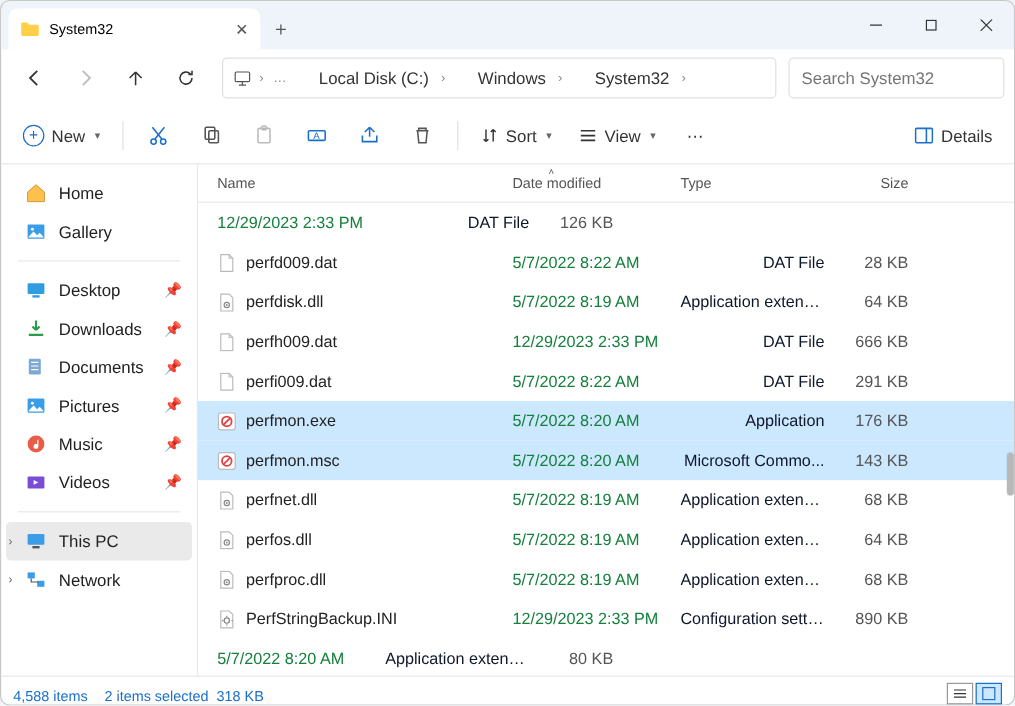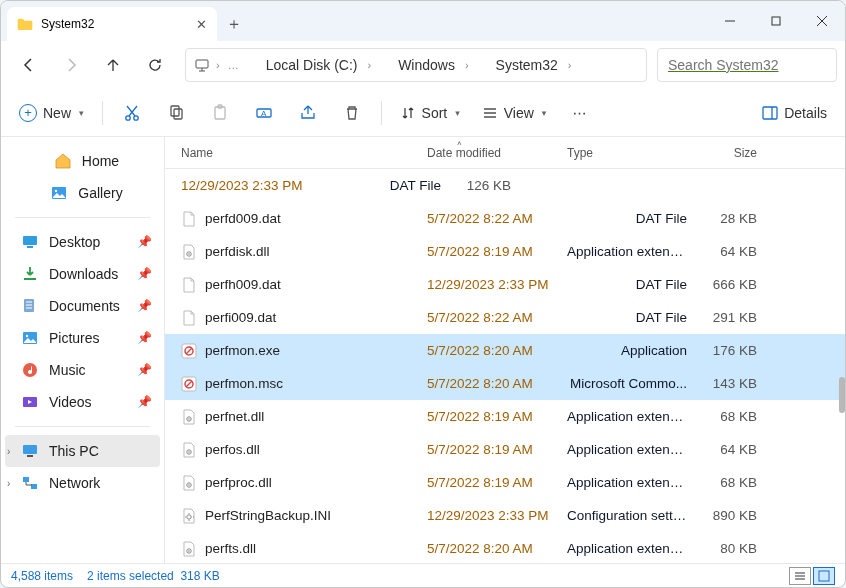--- a/index.html
+++ b/index.html
@@ -13,53 +13,53 @@
   .win-controls { margin-left: auto; display: flex; }
   .win-btn { width: 46px; height: 40px; display: flex; align-items: center; justify-content: center; color: #333; cursor: pointer; }
   .win-btn svg { width: 10px; height: 10px; }
   .navbar { display: flex; align-items: center; height: 48px; padding: 0 8px; gap: 2px; }
   .nav-btn { width: 40px; height: 36px; display: flex; align-items: center; justify-content: center; color: #4a4a4a; border-radius: 4px; cursor: pointer; }
   .nav-btn.dis { color: #b0b0b0; }
   .breadcrumb { flex: 1; display: flex; align-items: center; background: #fff; border: 1px solid #e0e0e0; border-radius: 4px; height: 34px; margin: 0 8px; padding: 0 8px; gap: 4px; font-size: 14px; color: #333; }
   .bc-seg { padding: 0 4px; cursor: pointer; margin-left: 17px; }
   .bc-chev { color: #888; font-size: 11px; padding: 0 2px; }
   .searchbox { width: 180px; height: 34px; border: 1px solid #e0e0e0; border-radius: 4px; display: flex; align-items: center; padding: 0 10px; font-size: 14px; color: #888; }
-  .searchbox input { border: none; outline: none; width: 100%; font-size: 14px; color: #4d7c0f; background: transparent; text-decoration: underline; }
+  .searchbox input { border: none; outline: none; width: 100%; font-size: 14px; color: #4d7c0f; background: transparent; }
   .toolbar { display: flex; align-items: center; height: 48px; padding: 0 10px; border-bottom: 1px solid #e8e8e8; gap: 6px; font-size: 14px; }
   .tb-btn { height: 34px; display: flex; align-items: center; padding: 0 8px; gap: 6px; border-radius: 4px; cursor: pointer; color: #333; }
   .tb-btn.icon-only { width: 38px; justify-content: center; padding: 0; }
   .tb-sep { width: 1px; height: 24px; background: #e0e0e0; margin: 0 4px; }
   .tb-right { margin-left: auto; display: flex; align-items: center; gap: 6px; }
   .plus-circle { width: 18px; height: 18px; border: 1.3px solid #1a6fc9; border-radius: 50%; display: flex; align-items: center; justify-content: center; color: #1a6fc9; font-size: 13px; line-height: 1; }
   .chev-dn { font-size: 9px; color: #666; margin-left: 2px; }
   .body { flex: 1; display: flex; overflow: hidden; }
   .sidebar { width: 164px; border-right: 1px solid #e8e8e8; padding: 8px 4px; display: flex; flex-direction: column; font-size: 14px; overflow-y: auto; }
   .sb-item { display: flex; align-items: center; height: 32px; padding: 0 8px 0 16px; gap: 10px; border-radius: 4px; cursor: pointer; color: #222; position: relative; }
-  .sb-item.top { padding-left: 16px; justify-content: center; }
+  .sb-item.top { padding-left: 16px; }
   .sb-item.selected { background: #eaeaea; }
   .sb-item .chev { position: absolute; left: 2px; font-size: 10px; color: #666; }
   .sb-divider { height: 1px; background: #e8e8e8; margin: 8px 10px; }
   .sb-item .pin { margin-left: auto; color: #888; font-size: 12px; }
   .sb-ico { width: 18px; height: 18px; display: flex; align-items: center; justify-content: center; }
   .filelist { flex: 1; display: flex; flex-direction: column; overflow: hidden; position: relative; }
   .columns { display: flex; align-items: center; height: 32px; border-bottom: 1px solid #e8e8e8; font-size: 12px; color: #555; padding-left: 16px; }
   .col-name { width: 246px; display: flex; align-items: center; gap: 6px; }
   .col-date { width: 140px; }
   .col-type { width: 120px; }
   .col-size { width: 80px; text-align: right; padding-right: 10px; }
   .sort-ind { font-size: 8px; color: #555; position: absolute; left: 292px; top: 2px; }
   .rows { flex: 1; overflow-y: auto; }
   .row { display: flex; align-items: center; height: 33px; padding-left: 16px; font-size: 13.5px; color: #222; cursor: pointer; }
   .row.sel { background: #cce8ff; }
   .row .fname { width: 246px; display: flex; align-items: center; gap: 8px; overflow: hidden; white-space: nowrap; }
-  .row .fdate { width: 140px; color: #a16207; }
+  .row .fdate { width: 140px; color: #15803d; }
   .row .ftype { width: 120px; color: #0f172a; overflow: hidden; white-space: nowrap; text-overflow: ellipsis; text-align: right; }
   .row .fsize { width: 80px; text-align: right; color: #555; padding-right: 10px; }
   .file-ico { width: 16px; height: 16px; flex-shrink: 0; }
-  .statusbar { height: 24px; border-top: 1px solid #e8e8e8; display: flex; align-items: center; padding: 0 10px; font-size: 12px; color: #1a6fc9; gap: 14px; }
+  .statusbar { height: 24px; border-top: 1px solid #e8e8e8; display: flex; align-items: flex-end; padding: 0 10px; font-size: 12px; color: #1a6fc9; gap: 14px; }
   .statusbar .right { margin-left: auto; display: flex; gap: 2px; }
   .view-toggle { width: 22px; height: 18px; border: 1px solid #999; display: flex; align-items: center; justify-content: center; font-size: 11px; cursor: pointer; }
   .view-toggle.active { background: #cce8ff; border-color: #1a6fc9; }
   .scroll-thumb { position: absolute; right: 0; top: 240px; width: 6px; height: 36px; background: #b8b8b8; border-radius: 3px; }
 </style>
 </head>
 <body>
 
 <div class="window">
 
@@ -450,28 +450,20 @@
                 <circle cx="8" cy="9" r="2.2" fill="none" stroke="#888"></circle>
                 <path d="M8 5v1M8 12v1M5 9h-1M13 9h-1" stroke="#888"></path>
               </svg>
               <span>PerfStringBackup.INI</span>
             </div>
             <div class="fdate">12/29/2023 2:33 PM</div>
             <div class="ftype">Configuration setti...</div>
             <div class="fsize">890 KB</div>
           </div>
           <div class="row">
-            <div class="fname">
-              <svg class="file-ico" viewBox="0 0 16 16">
-                <path d="M3 1h7l3 3v11H3z" fill="#fff" stroke="#bbb"></path>
-                <circle cx="8" cy="10" r="2.2" fill="none" stroke="#888"></circle>
-                <circle cx="8" cy="10" r="0.8" fill="#888"></circle>
-              </svg>
-              <span>perfts.dll</span>
-            </div>
             <div class="fdate">5/7/2022 8:20 AM</div>
             <div class="ftype">Application extens...</div>
             <div class="fsize">80 KB</div>
           </div>
         </div>
       <div class="scroll-thumb"></div>
     </div>
   </div>
 
   <div class="statusbar">

